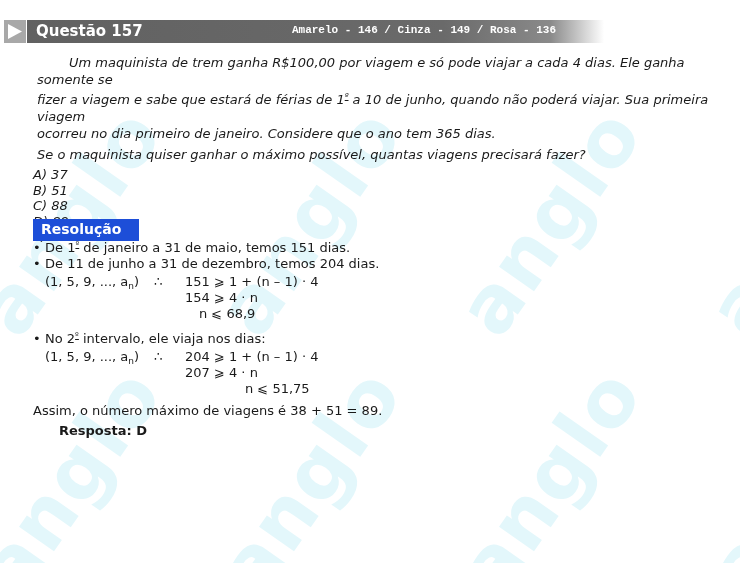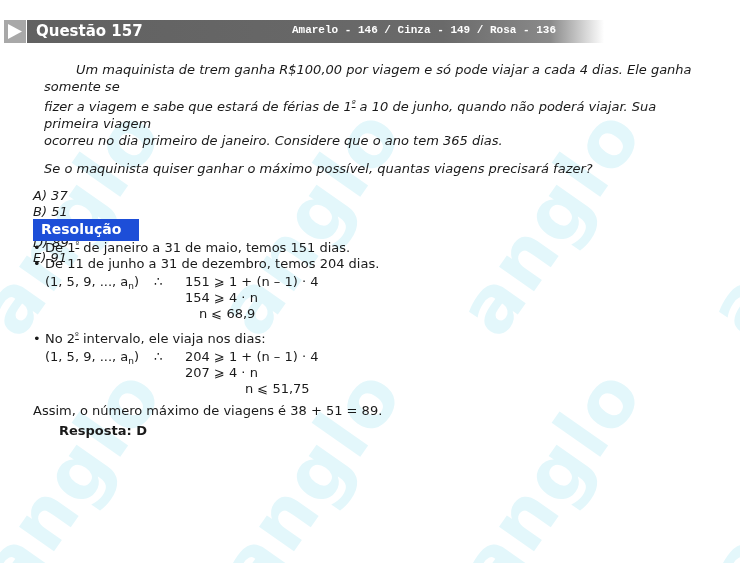--- a/index.html
+++ b/index.html
@@ -35,21 +35,21 @@
     .header-title {
       position: absolute; left: 9px; top: 2px; font-weight: bold; font-size: 15px; color: #ffffff;
       font-family: "DejaVu Sans", sans-serif;
     }
     .header-versions {
       position: absolute; right: 66px; top: 4px; font-weight: bold; font-size: 11px; color: #ffffff;
       font-family: Liberation Mono, monospace;
     }
 
     .question { position: absolute; left: 33px; top: 50px; width: 690px; font-style: italic; font-size: 13px; line-height: 17px; }
-    .question p { margin: 11px; }
+    .question p { margin: 4px; }
     .q-statement { text-indent: 32px; }
     .q-ask { margin-top: 3px !important; }
     .alternatives { margin-top: 2px; }
     .alt { display: block; font-size: 13px; line-height: 15.5px; }
 
     .resolucao-badge {
       position: absolute; left: 33px; top: 219px; width: 106px; height: 22px; background: #1d4ed8;
     }
     .resolucao-badge span {
       position: absolute; left: 8px; top: 2px; color: #ffffff; font-weight: bold; font-size: 14px;

